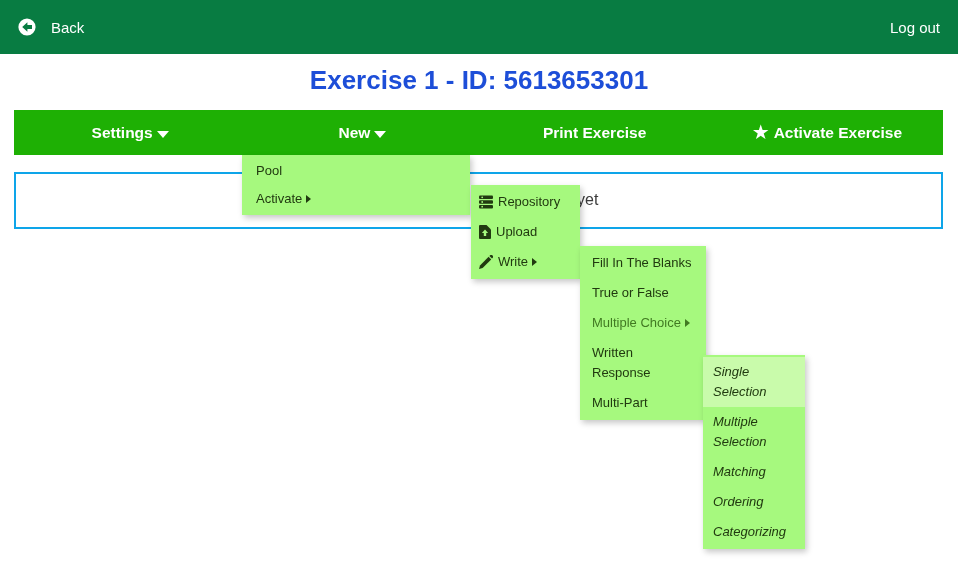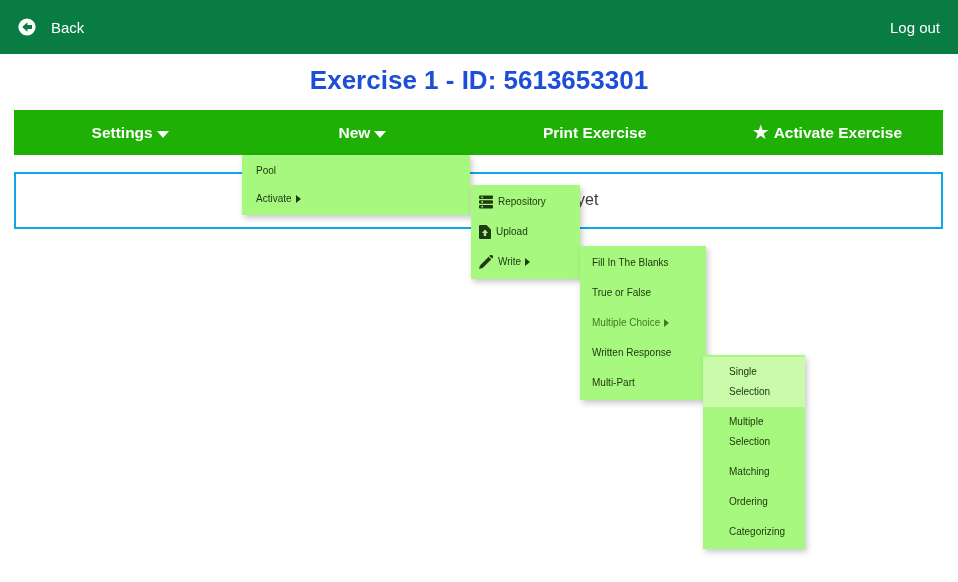--- a/index.html
+++ b/index.html
@@ -36,39 +36,39 @@
   .star{font-size:20px;line-height:1;transform:translateY(-1px);}
   
   .content-box{
     position:absolute;left:14px;top:172px;width:929px;height:57px;
     border:2px solid #0ea5e9;box-sizing:border-box;background:#fff;
   }
   .box-fragment{position:absolute;left:561px;top:17px;font-size:16px;color:#3b3b3b;}
   
   .menu{
     position:absolute;background:#a6f97e;padding:2px 0;box-sizing:border-box;
-    color:#213a10;font-size:10px;box-shadow:2px 3px 6px rgba(0,0,0,0.22);
+    color:#213a10;font-size:13px;box-shadow:2px 3px 6px rgba(0,0,0,0.22);
   }
   .mi{
     display:flex;align-items:center;line-height:20px;white-space:nowrap;cursor:pointer;
   }
   .mi.wrap{display:block;white-space:normal;}
   .caret-right{
     width:0;height:0;border-top:4.5px solid transparent;border-bottom:4.5px solid transparent;
     border-left:5.5px solid currentColor;margin-left:4px;flex:none;
   }
   .mi .ico{display:inline-flex;margin-right:5px;flex:none;}
   .menu-new{left:242px;top:155px;width:228px;z-index:20;}
   .menu-new .mi{padding:4px 14px;}
   .menu-question{left:471px;top:185px;width:109px;z-index:21;}
   .menu-question .mi{padding:5px 8px;text-align:right;}
   .menu-write{left:580px;top:246px;width:126px;z-index:22;}
   .menu-write .mi{padding:5px 12px;}
   .menu-mc{left:703px;top:355px;width:102px;z-index:23;}
-  .menu-mc .mi{padding:5px 26px;}
+  .menu-mc .mi{padding:5px 10px;font-style:italic;}
   .mi.active-path{color:#417a22;}
   .mi.hovered{background:#c9fbab;}
   svg{display:block;}
 </style>
 </head>
 <body>
 
 <div class="stage">
 
   <div class="topbar">

